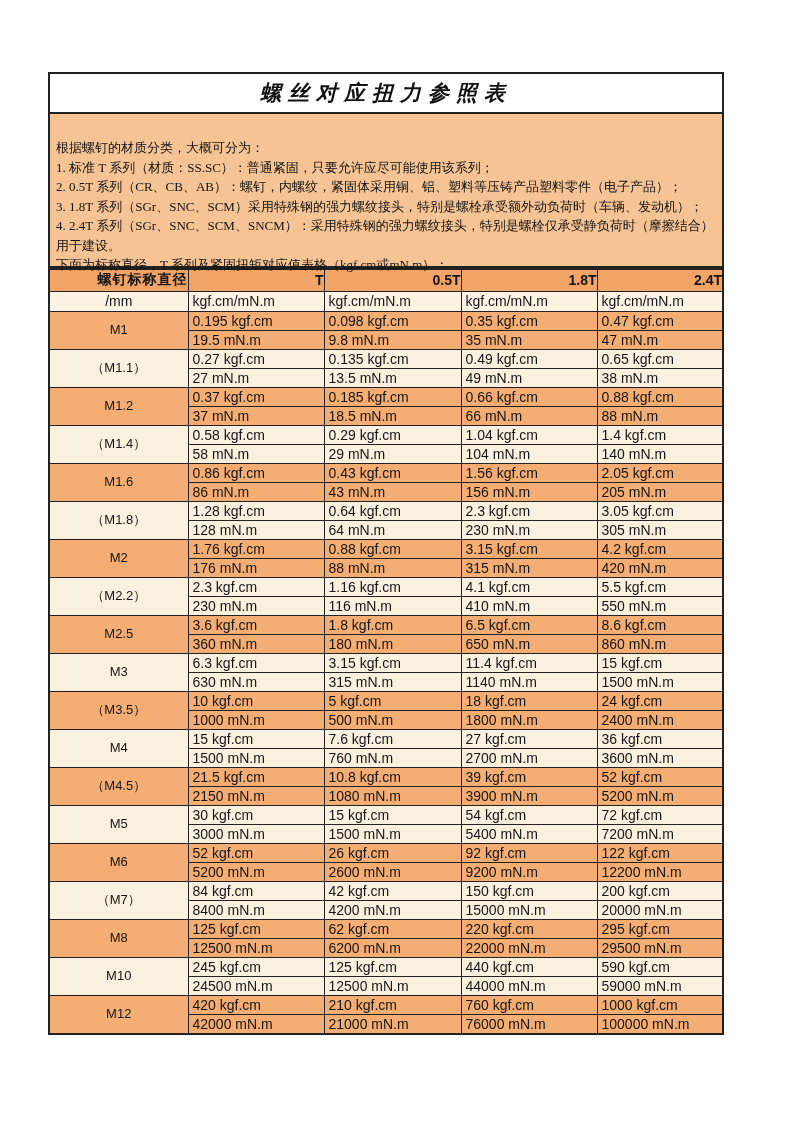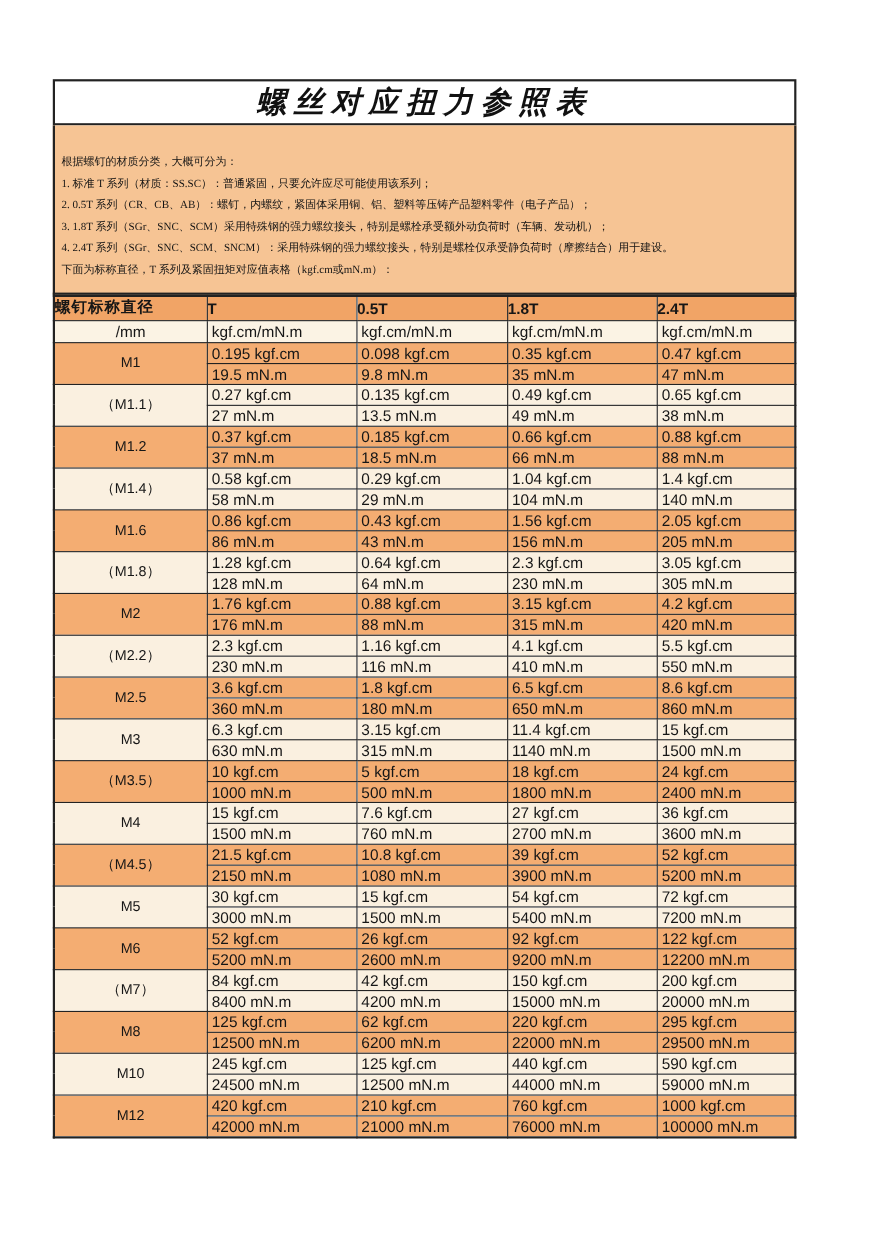--- a/index.html
+++ b/index.html
@@ -29,32 +29,32 @@
   .title-box{
     border:2px solid var(--border);
     background:#ffffff;
     height:42px;
     display:flex;align-items:center;justify-content:center;
   }
   .doc-title{
     font-family:"Liberation Serif", serif;
     font-style:italic;
     font-weight:bold;
-    font-size:27px;
+    font-size:21px;
     letter-spacing:7px;
     color:#111;
   }
   .intro{
     border:2px solid var(--border);
     border-top:none;
     background:var(--peach);
     height:154px;
     padding:24px 8px 0 6px;
     font-family:"Liberation Serif", serif;
-    font-size:10px;
+    font-size:13px;
     line-height:19.5px;
     color:#141414;
   }
   .intro .line{white-space:normal;}
   table.torque{
     width:100%;
     border-collapse:collapse;
     table-layout:fixed;
     border:2px solid var(--border);
     font-family:"Liberation Sans", sans-serif;
@@ -62,21 +62,21 @@
     color:#161616;
   }
   table.torque td, table.torque th{
     border:1px solid var(--border);
     overflow:hidden;
     white-space:nowrap;
   }
   tr.hdr th{
     background:var(--headerrow);
     height:22px;
-    text-align:left;
+    text-align:right;
     font-weight:bold;
     font-size:14px;
   }
   tr.hdr th.diam{font-size:14px;letter-spacing:1px;}
   tr.unit td{
     background:var(--unitrow);
     height:19px;
     line-height:19px;
     text-align:left;
     padding-left:4px;

